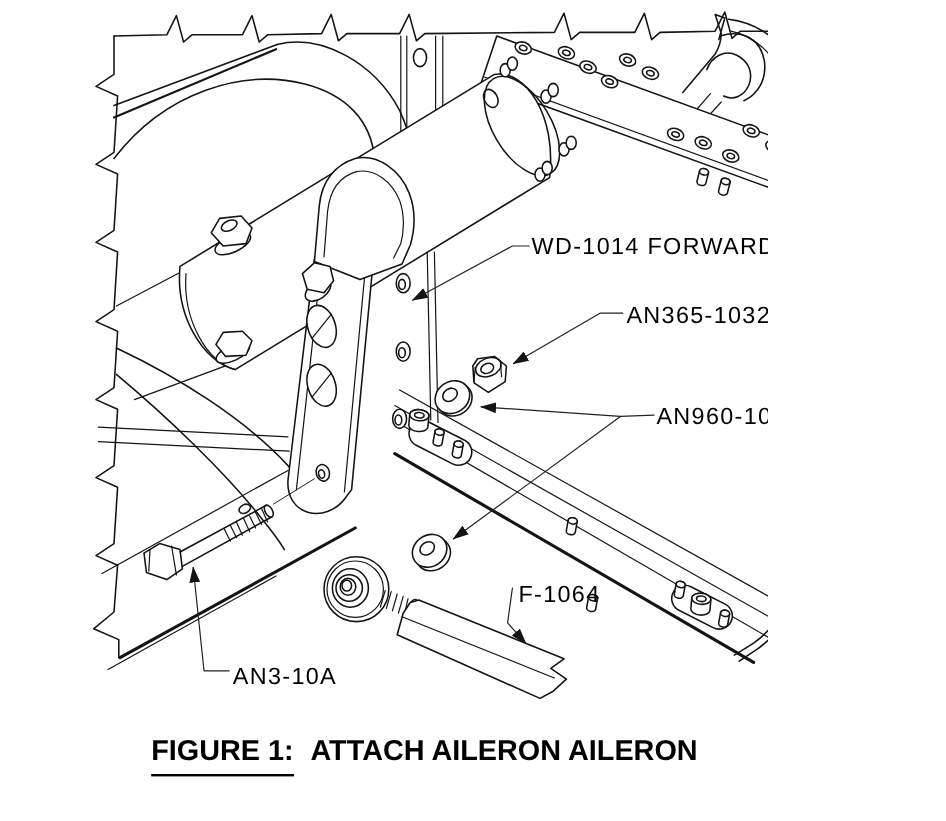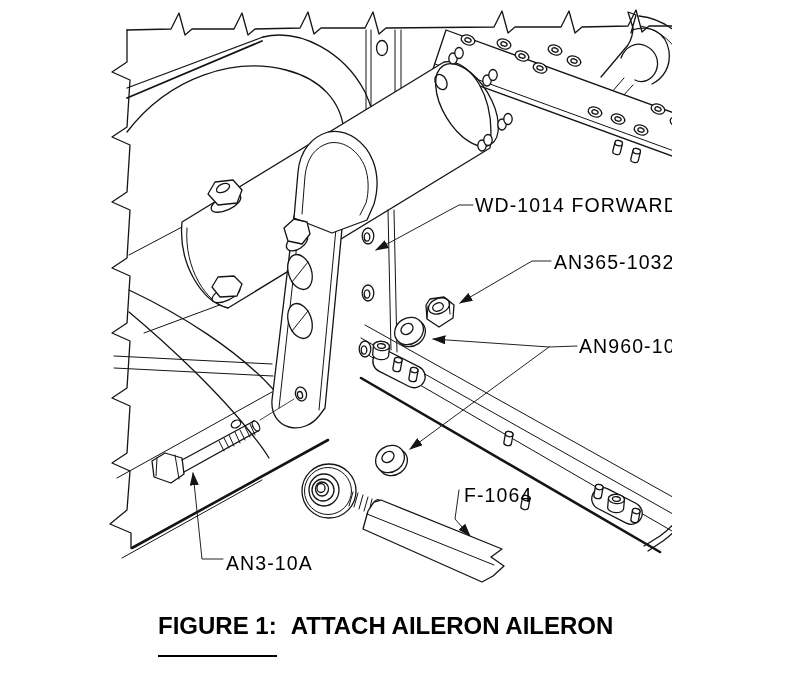--- a/index.html
+++ b/index.html
@@ -1,31 +1,31 @@
 <!DOCTYPE html>
 <html><head>
 <meta charset="utf-8">
 <style>
   html,body{margin:0;padding:0;background:#fff;}
   #stage{position:relative;width:640px;height:684px;background:#fff;overflow:hidden;
-         font-family:"Liberation Sans",sans-serif;margin-left:32px;}
+         font-family:"Liberation Sans",sans-serif;}
   svg{position:absolute;left:0;top:0;}
   svg path,svg ellipse,svg circle,svg polyline,svg line,svg rect{
       stroke:#141414;fill:none;stroke-width:1.3;stroke-linejoin:round;stroke-linecap:round;}
   .f{fill:#ffffff;}
   .thick{stroke-width:2.6;}
   .med{stroke-width:1.8;}
   .thin{stroke-width:1;}
   .xthin{stroke-width:0.8;}
   .lead{stroke-width:1;stroke:#222;}
   text{stroke:none;fill:#000;font-family:"Liberation Sans",sans-serif;
        font-size:19.5px;letter-spacing:1.1px;}
   #caption{position:absolute;left:126px;top:612px;white-space:nowrap;
            font-size:24px;font-weight:bold;color:#000;}
-  #caption .cap-label{border-bottom:2.5px solid #000;padding-bottom:16px;}
+  #caption .cap-label{border-bottom:2.5px solid #000;padding-bottom:6px;}
   #caption .cap-title{margin-left:14px;}
 </style>
 </head>
 <body>
 
 <div id="stage">
 <svg width="788" height="604" viewBox="0 0 788 604">
   <defs>
     <marker id="arrow" viewBox="0 0 12 8" refX="11" refY="4" markerWidth="13.5" markerHeight="9" orient="auto">
       <path d="M0,0 L12,4 L0,8 Z" style="fill:#141414;stroke:none"></path>

